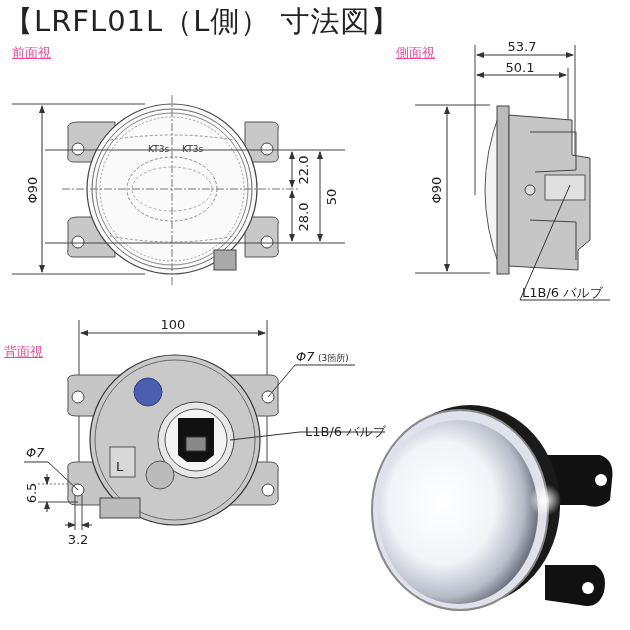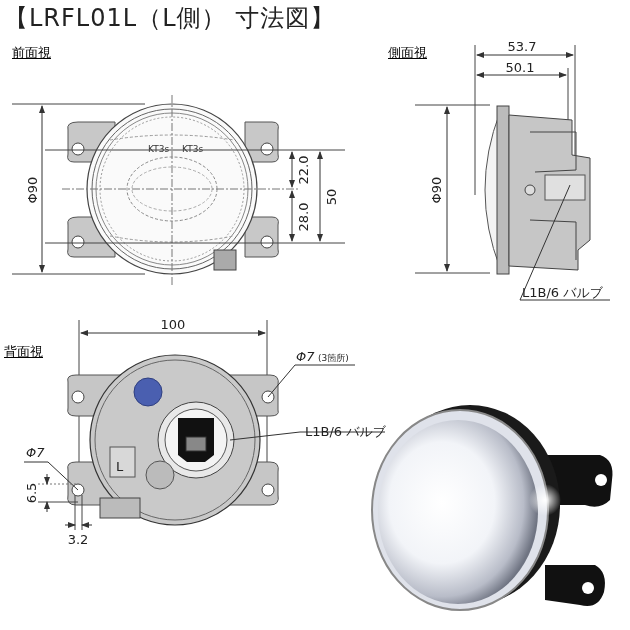--- a/index.html
+++ b/index.html
@@ -1,30 +1,30 @@
 <!DOCTYPE html>
 <html><head>
 <meta charset="utf-8">
 <style>
   html, body { margin: 0; padding: 0; background: #ffffff; }
   body { width: 630px; height: 630px; position: relative; overflow: hidden;
          font-family: "DejaVu Sans", "Liberation Sans", sans-serif; color: #1a1a1a; }
-  .title { position: absolute; left: 4px; top: 2px; font-size: 24px; letter-spacing: 1px;
+  .title { position: absolute; left: 4px; top: 2px; font-size: 29px; letter-spacing: 1px;
            font-family: "DejaVu Sans", sans-serif; color: #222; white-space: nowrap; }
-  .view-label { position: absolute; font-size: 13px; text-decoration: underline; color: #000000; }
+  .view-label { position: absolute; font-size: 13px; text-decoration: underline; color: #ec4899; }
   svg { position: absolute; left: 0; top: 0; }
   .dim { font-family: "DejaVu Sans", sans-serif; font-size: 13px; fill: #222; }
   .small { font-size: 9px; }
 </style>
 </head>
 <body>
 
 <div class="title">【LRFL01L（L側） 寸法図】</div>
 <div class="view-label" style="left:12px;top:44px">前面視</div>
-<div class="view-label" style="left:388px;top:44px">側面視</div>
+<div class="view-label" style="left:396px;top:44px">側面視</div>
 <div class="view-label" style="left:4px;top:343px">背面視</div>
 
 <svg width="630" height="630" viewBox="0 0 630 630">
   <defs>
     <marker id="ar" markerWidth="8" markerHeight="8" refX="7" refY="4" orient="auto-start-reverse">
       <path d="M0,1 L8,4 L0,7 z" fill="#333"></path>
     </marker>
     <radialGradient id="glow" cx="40%" cy="45%" r="60%">
       <stop offset="0%" stop-color="#ffffff"></stop>
       <stop offset="55%" stop-color="#f2f4f8"></stop>

